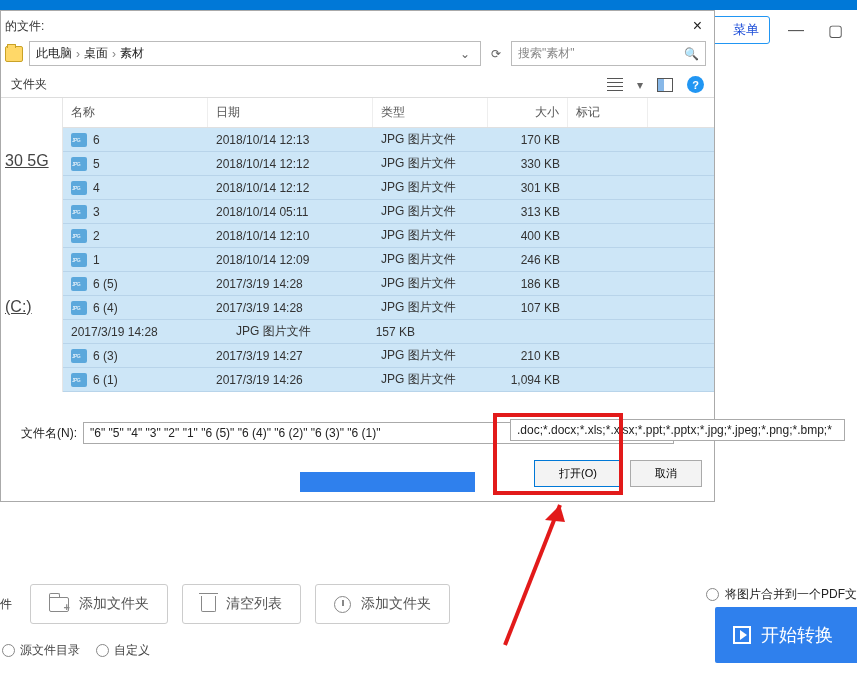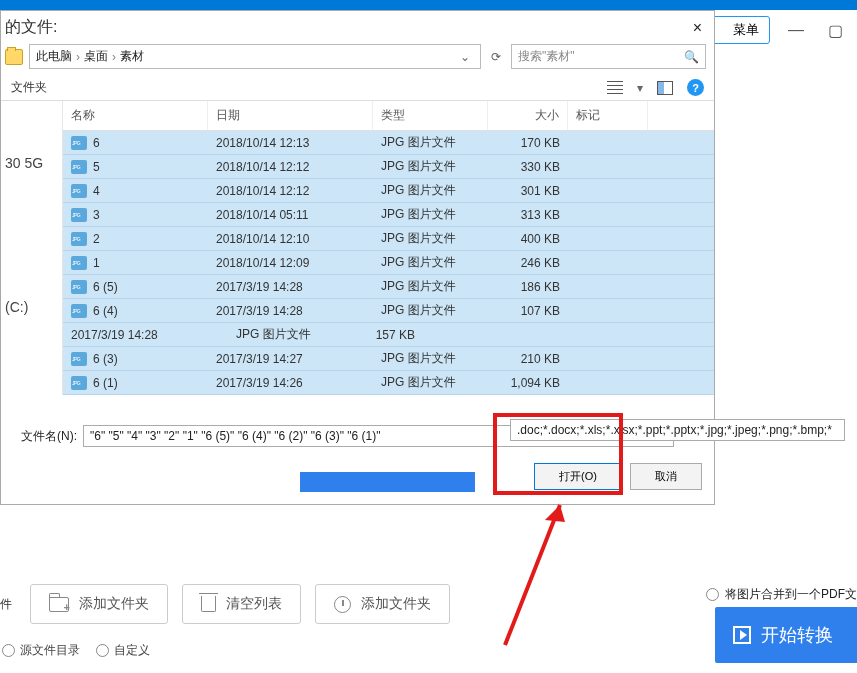--- a/index.html
+++ b/index.html
@@ -3,29 +3,29 @@
 <meta charset="utf-8">
 <style>
 * { box-sizing: border-box; margin: 0; padding: 0; }
 body { font-family: "Microsoft YaHei", Arial, sans-serif; font-size: 12px; color: #222; background: #fff; width: 857px; height: 673px; position: relative; overflow: hidden; }
 
 
 .titlebar { background: #0078d7; height: 10px; width: 100%; }
 
 
 .app-chrome { position: absolute; top: 10px; left: 0; right: 0; height: 40px; display: flex; align-items: center; justify-content: flex-end; padding-right: 8px; gap: 12px; }
-.menu-btn { display: flex; align-items: center; gap: 24px; border: 1px solid #2196f3; color: #000000; padding: 4px 10px; border-radius: 3px; font-size: 13px; }
+.menu-btn { display: flex; align-items: center; gap: 24px; border: 1px solid #2196f3; color: #1d4ed8; padding: 4px 10px; border-radius: 3px; font-size: 13px; }
 .menu-btn .hamburger { width: 14px; height: 10px; display: flex; flex-direction: column; justify-content: space-between; }
 .menu-btn .hamburger span { height: 2px; background: #2196f3; }
 .win-ctrl { font-size: 16px; color: #555; padding: 0 6px; }
 
 
 .dialog { position: absolute; top: 10px; left: 0; width: 715px; background: #fff; border: 1px solid #aaa; }
 .dialog-header { display: flex; justify-content: space-between; align-items: center; padding: 6px 8px 4px 4px; }
-.dialog-header .title { font-size: 16px; color: #333; }
+.dialog-header .title { font-size: 12px; color: #333; }
 .close-x { font-size: 16px; cursor: pointer; padding: 0 4px; }
 
 .nav-row { display: flex; align-items: center; padding: 2px 8px 6px 4px; gap: 6px; }
 .folder-icon { width: 18px; height: 16px; background: #ffd868; border: 1px solid #c9a227; border-radius: 2px; position: relative; }
 .folder-icon::before { content: ""; position: absolute; top: -3px; left: 1px; width: 7px; height: 3px; background: #ffd868; border: 1px solid #c9a227; border-bottom: none; border-radius: 1px 1px 0 0; }
 .breadcrumb { flex: 1; border: 1px solid #bbb; padding: 3px 6px; display: flex; align-items: center; gap: 4px; background: #fff; }
 .bc-sep { color: #888; }
 .bc-refresh, .bc-dd { color: #666; padding: 0 4px; }
 .search-box { width: 195px; border: 1px solid #bbb; padding: 3px 6px; display: flex; align-items: center; justify-content: space-between; color: #888; }
 .search-box .mag { color: #666; }
@@ -33,21 +33,21 @@
 .toolbar-row { display: flex; align-items: center; justify-content: space-between; padding: 4px 10px; border-bottom: 1px solid #ddd; }
 .tool-left { color: #333; }
 .tool-right { display: flex; align-items: center; gap: 14px; }
 .view-ico { width: 16px; height: 14px; display: inline-block; }
 .view-list { background: repeating-linear-gradient(to bottom, #555 0 1px, transparent 1px 4px); }
 .view-panel { border: 1px solid #555; background: linear-gradient(to right, #88b8e8 40%, #fff 40%); }
 .help-circ { width: 17px; height: 17px; border-radius: 50%; background: #2196f3; color: #fff; display: flex; align-items: center; justify-content: center; font-size: 11px; font-weight: bold; }
 
 .body-area { display: flex; }
 .side-col { width: 62px; border-right: 1px solid #e6e6e6; padding: 50px 4px 10px 4px; }
-.side-col div { font-size: 14px; color: #444; padding: 4px 0; white-space: nowrap; overflow: hidden; }
+.side-col div { font-size: 16px; color: #444; padding: 4px 0; white-space: nowrap; overflow: hidden; text-decoration: underline; }
 
 .list-col { flex: 1; }
 .list-head { display: flex; border-bottom: 1px solid #e0e0e0; color: #555; }
 .list-head > div { padding: 6px 8px; border-right: 1px solid #eee; }
 .c-name { width: 145px; padding-left: 10px; }
 .c-date { width: 165px; }
 .c-type { width: 115px; }
 .c-size { width: 80px; text-align: right; }
 .c-tag { width: 80px; }
 

